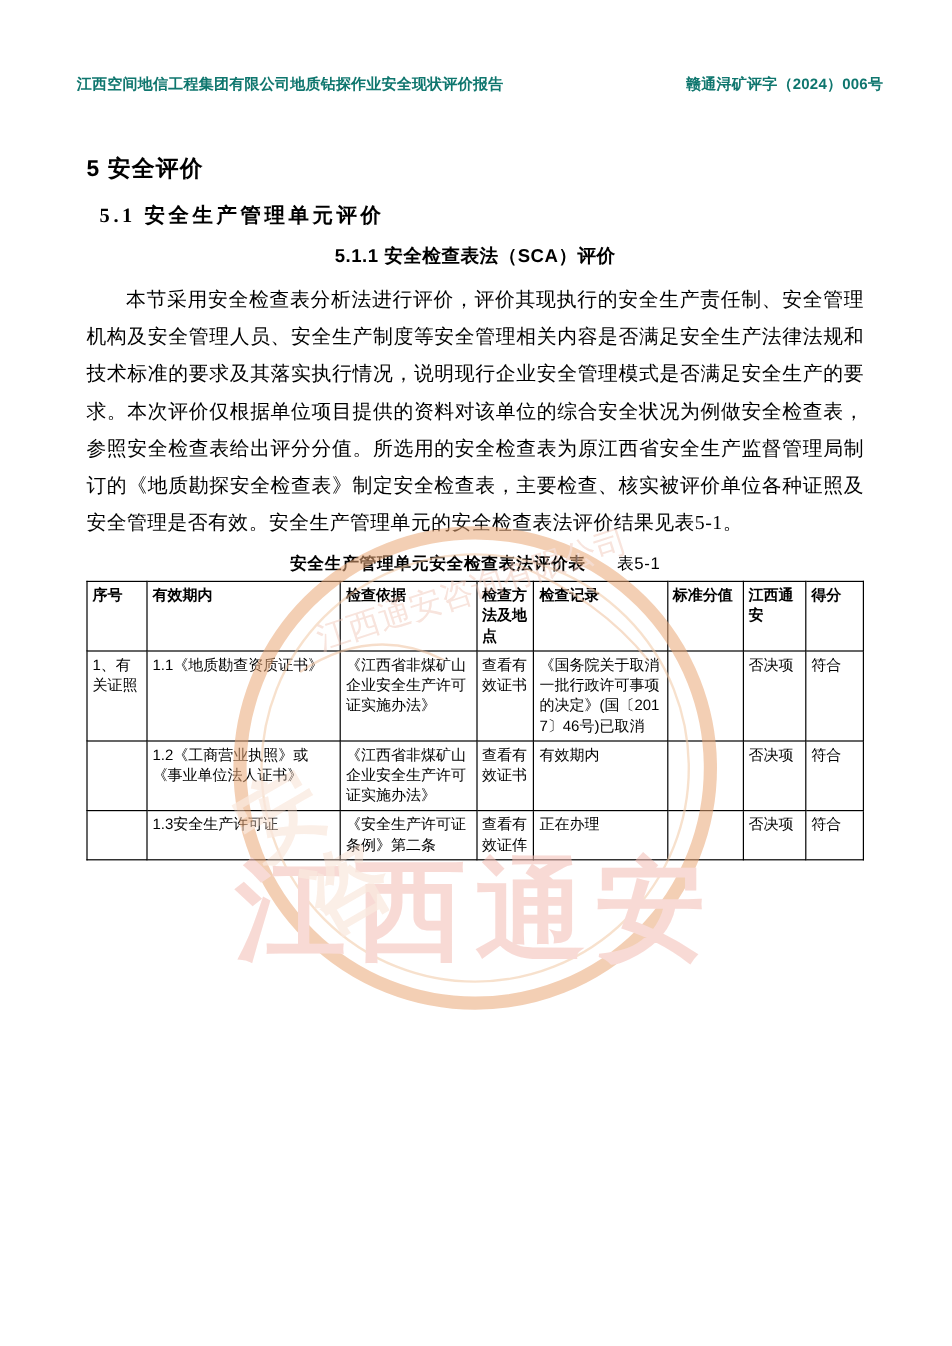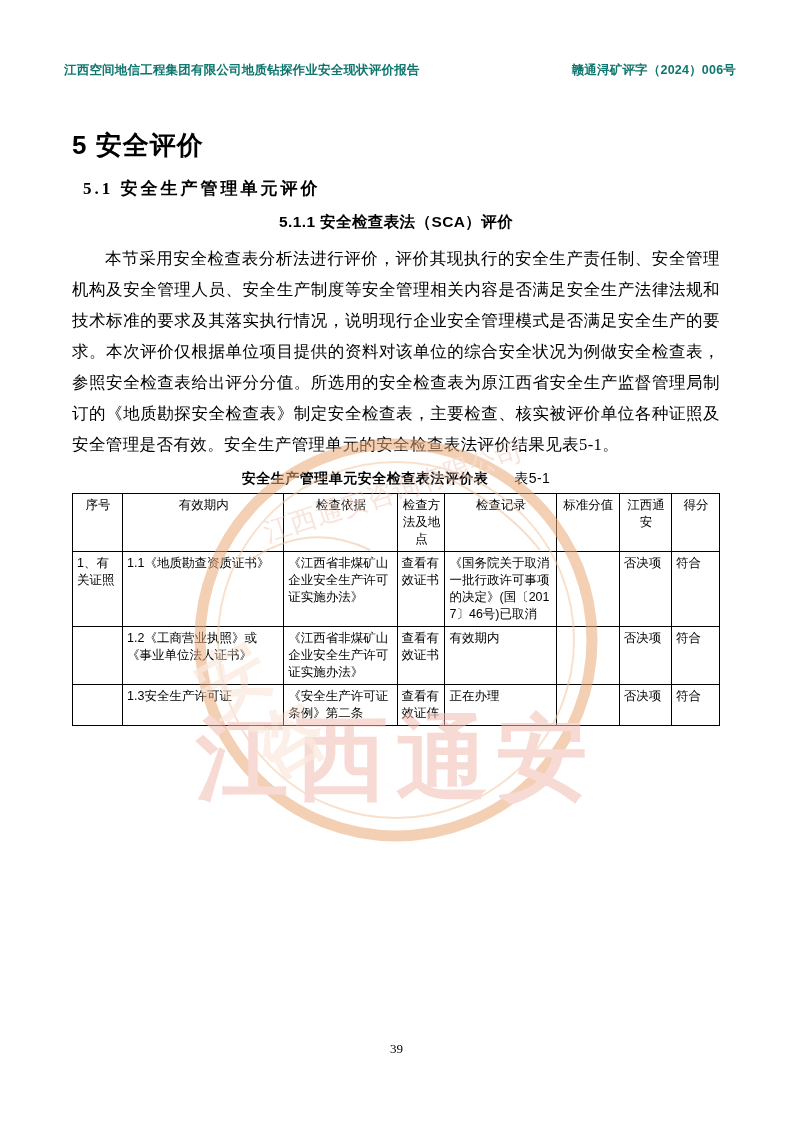--- a/index.html
+++ b/index.html
@@ -49,21 +49,21 @@
   
   .content {
     position: absolute;
     left: 72px;
     top: 128px;
     width: 648px;
   }
   h1.sec {
     font-family: "Liberation Sans", "DejaVu Sans", sans-serif;
     font-weight: bold;
-    font-size: 26px;
+    font-size: 19px;
     margin: 0 0 14px 0;
     letter-spacing: 1px;
   }
   h2.sec {
     font-family: "Liberation Serif", "DejaVu Serif", serif;
     font-weight: bold;
     font-size: 17px;
     margin: 0 0 12px 11px;
     letter-spacing: 3px;
   }
@@ -110,22 +110,22 @@
   }
   table.sca td, table.sca th {
     border: 1px solid #000;
     vertical-align: top;
     padding: 3px 3px 3px 4px;
     font-weight: normal;
     text-align: left;
     word-break: break-all;
   }
   table.sca th {
-    text-align: center;
     vertical-align: top;
+    font-weight: bold;
   }
 
   
   col.c1 { width: 46px; }
   col.c2 { width: 148px; }
   col.c3 { width: 104px; }
   col.c4 { width: 44px; }
   col.c5 { width: 102px; }
   col.c6 { width: 58px; }
   col.c7 { width: 48px; }
@@ -239,17 +239,14 @@
           <td>正在办理</td>
           <td></td>
           <td>否决项</td>
           <td>符合</td>
         </tr>
       </tbody>
     </table>
 
   </div>
 
-  <div class="footer">
-    <span>39</span>
-  </div>
 
 </div>
 
 </body></html>

